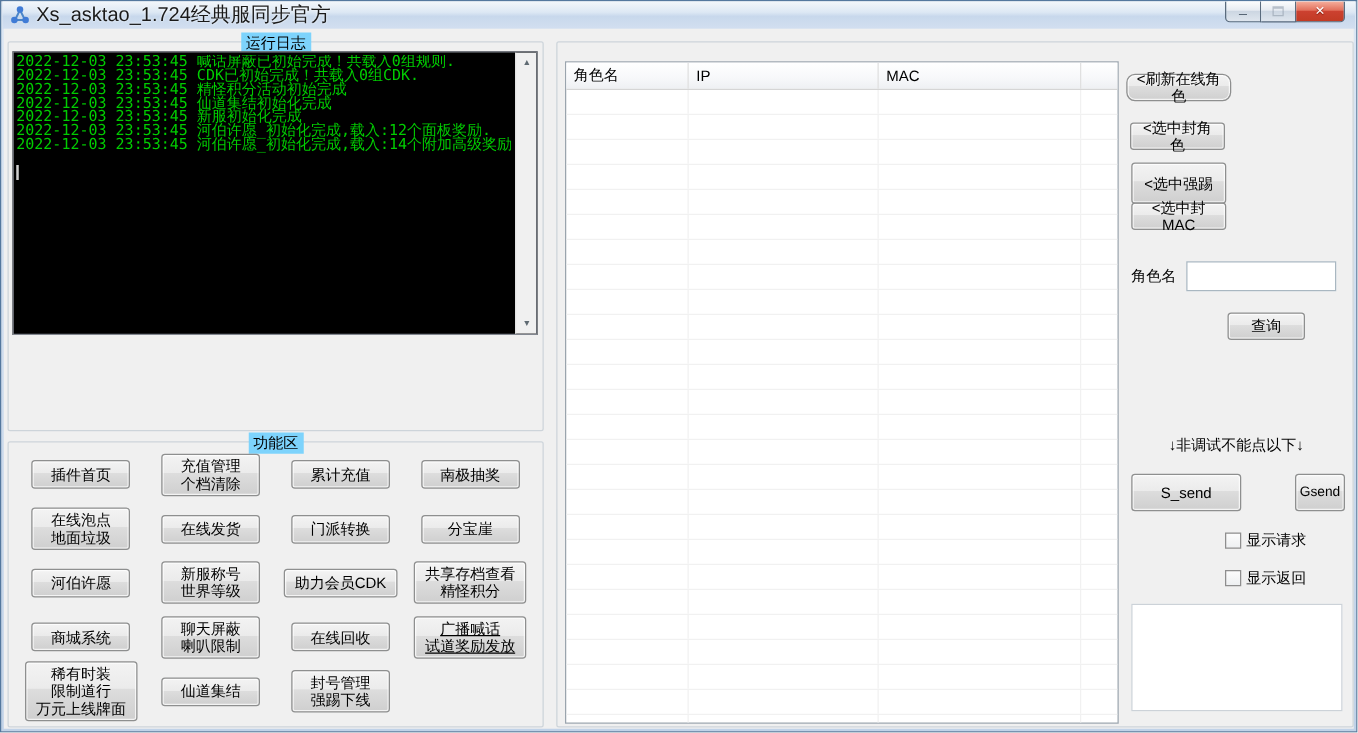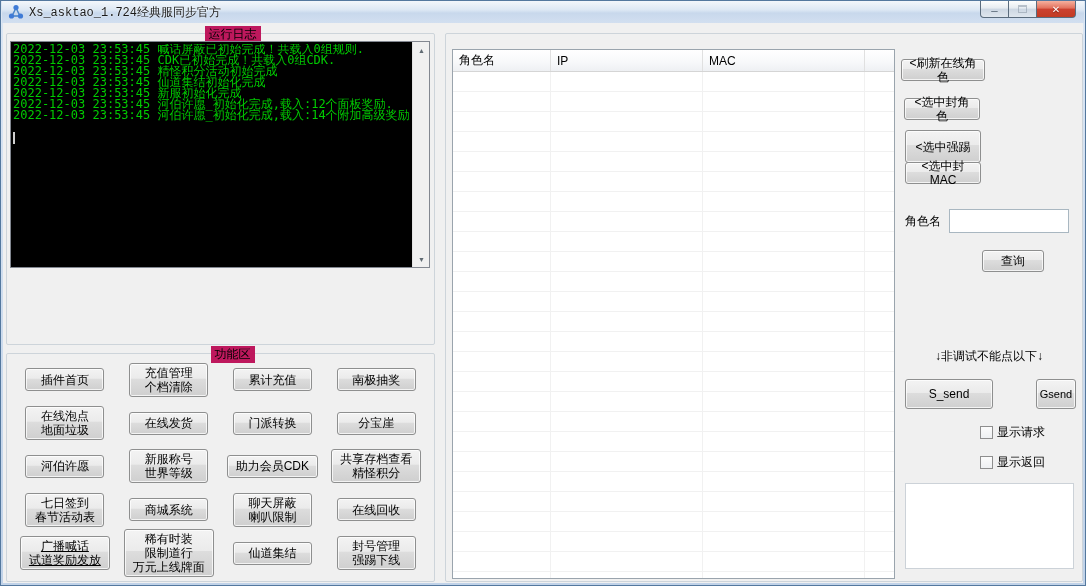--- a/index.html
+++ b/index.html
@@ -8,36 +8,36 @@
     position:relative;width:1086px;height:586px;
     font-family:"Liberation Sans","DejaVu Sans",sans-serif;font-size:12px;color:#000;
     background:linear-gradient(180deg,#dce7f4,#c0d2e8);
     border:1px solid #54789e;overflow:hidden;
   }
   
   .titlebar{position:absolute;left:1px;right:1px;top:0;height:22px;
     background:linear-gradient(180deg,#f3f7fb,#dde8f4 40%,#c8d8ec 55%,#d2dff0);
     display:flex;align-items:center;padding-left:6px;}
   .app-icon{width:16px;height:16px;margin-right:5px;flex:0 0 auto;}
-  .title-text{font-size:12px;color:#1a1a1a;text-shadow:0 0 2px #fff;font-family:Liberation Mono, monospace;}
+  .title-text{font-size:16px;color:#1a1a1a;text-shadow:0 0 2px #fff;}
   .winbtns{position:absolute;right:8px;top:0;display:flex;}
   .winbtn{height:17px;border:1px solid #5a6b7d;border-top:none;display:flex;align-items:center;justify-content:center;
     background:linear-gradient(180deg,#fdfdfd,#e6ebf1 45%,#ccd6e2 50%,#dfe6ee);}
   .winbtn.min{width:29px;border-radius:0 0 0 4px;}
   .winbtn.max{width:27px;border-left:none;border-right:none;}
   .winbtn.close{width:40px;border-radius:0 0 4px 0;
     background:linear-gradient(180deg,#f6b09e,#e2705c 45%,#cc4130 50%,#c23b24);}
   .glyph-min{color:#3a4a5a;font-size:9px;line-height:9px;transform:translateY(2px);}
   .glyph-max{width:9px;height:8px;border:1px solid #8a97a5;border-top:2px solid #8a97a5;background:transparent;opacity:.55;}
   .glyph-x{color:#fff;font-size:10px;font-weight:bold;text-shadow:0 1px 1px #7d1d10;}
   
   .client{position:absolute;left:2px;right:2px;top:22px;bottom:2px;background:#f0f0f0;}
   .group{position:absolute;border:1px solid #cdd4da;border-radius:2px;background:#f0f0f0;}
   .group-label{position:absolute;top:-8px;left:50%;transform:translateX(-50%);
-    background:#be185d;padding:0 4px;white-space:nowrap;margin-left:12px;}
+    background:#7dd3fc;padding:0 4px;white-space:nowrap;}
   
   .logbox{position:absolute;left:3px;top:7px;width:420px;height:227px;
     background:var(--log-bg,#000);border:1px solid #828790;overflow:hidden;}
   .log-lines{position:absolute;left:2px;top:2px;right:19px;bottom:1px;overflow:hidden;
     font-family:"DejaVu Sans Mono",monospace;font-size:12px;line-height:11px;
     color:var(--log-text,#00cc00);white-space:nowrap;}
   .log-line{height:11px;}
   .caret{position:absolute;left:2px;top:90px;width:2px;height:12px;background:#cfcfcf;}
   .vscroll{position:absolute;top:0;bottom:0;right:0;width:17px;background:#f0f0f0;border-left:1px solid #e3e3e3;}
   .sbtn{position:absolute;left:0;width:17px;height:16px;display:flex;align-items:center;justify-content:center;
@@ -138,22 +138,20 @@
 地面垃圾</button>
         <button class="btn fn-btn">在线发货</button>
         <button class="btn fn-btn">门派转换</button>
         <button class="btn fn-btn">分宝崖</button>
         <button class="btn fn-btn">河伯许愿</button>
         <button class="btn fn-btn">新服称号
 世界等级</button>
         <button class="btn fn-btn">助力会员CDK</button>
         <button class="btn fn-btn">共享存档查看
 精怪积分</button>
-        <button class="btn fn-btn">七日签到
-春节活动表</button>
         <button class="btn fn-btn">商城系统</button>
         <button class="btn fn-btn">聊天屏蔽
 喇叭限制</button>
         <button class="btn fn-btn">在线回收</button>
         <button class="btn fn-btn underline">广播喊话
 试道奖励发放</button>
         <button class="btn fn-btn">稀有时装
 限制道行
 万元上线牌面</button>
         <button class="btn fn-btn">仙道集结</button>
@@ -324,21 +322,21 @@
           </div>
           <div class="trow">
             <div class="td" style="width: 98px;"></div>
             <div class="td" style="width: 152px;"></div>
             <div class="td" style="width: 162px;"></div>
             <div class="td fill"></div>
           </div>
         </div>
     </div>
 
-    <button class="btn side-btn" style="left:455px;top:25px;width:84px;height:22px;">&lt;刷新在线角色</button>
+    <button class="btn side-btn" style="left:455px;top:25px;width:84px;height:22px;border-radius:7px;">&lt;刷新在线角色</button>
     <button class="btn side-btn" style="left:458px;top:64px;width:76px;height:22px;">&lt;选中封角色</button>
     <button class="btn side-btn" style="left:459px;top:96px;width:76px;height:33px;">&lt;选中强踢</button>
     <button class="btn side-btn" style="left:459px;top:128px;width:76px;height:22px;">&lt;选中封MAC</button>
 
     <div style="position:absolute;left:459px;top:175px;display:flex;align-items:center;">
       <span class="label" style="margin-right:8px;">角色名</span>
       <input class="textinput" type="text" value="" style="">
     </div>
 
     <button class="btn side-btn" style="left:536px;top:216px;width:62px;height:22px;">查询</button>

